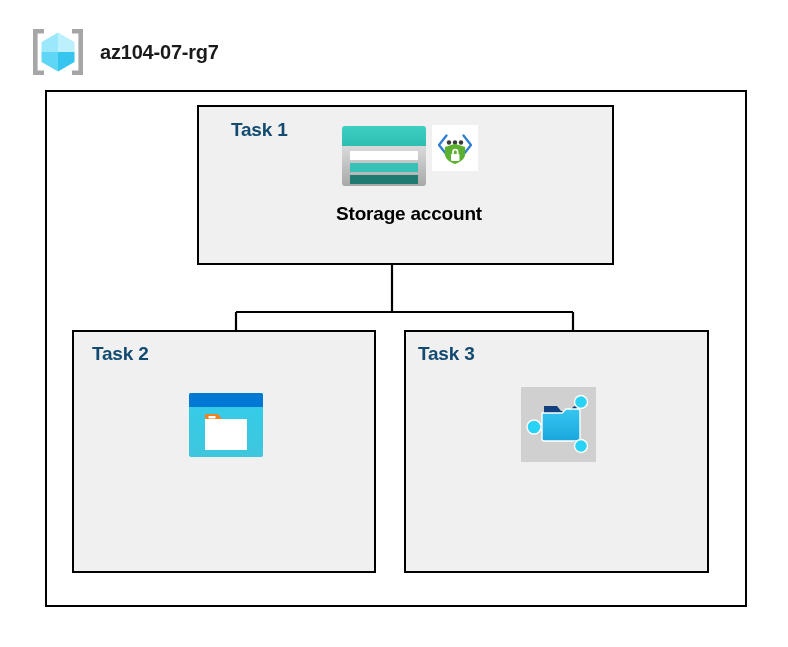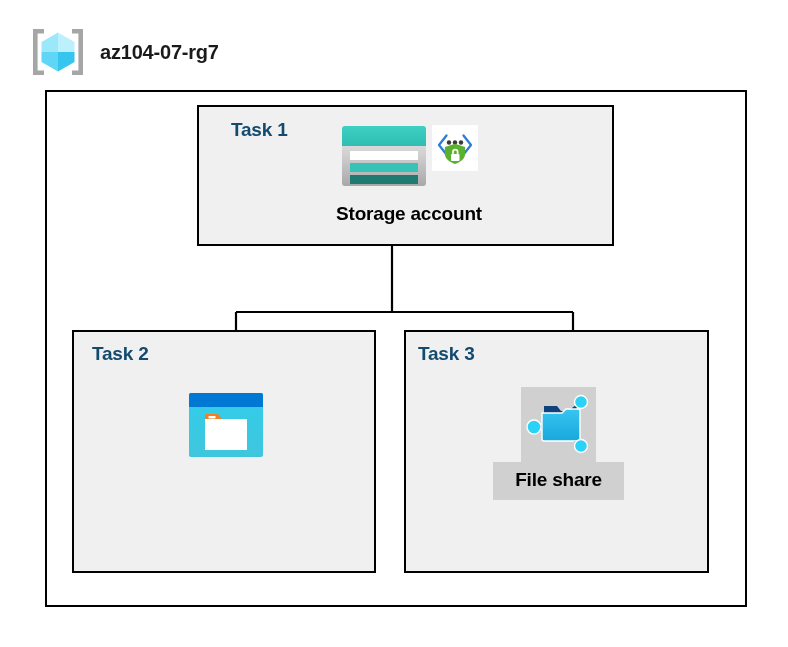--- a/index.html
+++ b/index.html
@@ -34,21 +34,21 @@
     box-sizing:border-box;
   }
 
   
   .task-box{
     position:absolute;
     background:#f0f0f0;
     border:2.5px solid #000000;
     box-sizing:border-box;
   }
-  #task1{left:197px;top:105px;width:417px;height:141px;}
+  #task1{left:197px;top:105px;width:417px;height:160px;}
   #task2{left:72px;top:330px;width:304px;height:243px;text-align:right;}
   #task3{left:404px;top:330px;width:305px;height:243px;}
 
   .task-label{
     position:absolute;
     font-size:19px;font-weight:bold;
     color:#124a70;
     white-space:nowrap;
     letter-spacing:-0.2px;
   }
@@ -230,17 +230,16 @@
             <path d="M18 12 H31 l4 5 H52 a2 2 0 0 1 2 2 V24 H18 Z" fill="#12427e"></path>
 
             <path d="M16 19 H36 l4 -4 H52 a2 2 0 0 1 2 2 V45 a2 2 0 0 1 -2 2 H18 a2 2 0 0 1 -2 -2 Z" fill="url(#fsFolder)" stroke="#ffffff" stroke-width="1.4"></path>
 
             <circle cx="8" cy="33" r="7" fill="#2ad2f5" stroke="#ffffff" stroke-width="1.4"></circle>
             <circle cx="55" cy="8" r="6.5" fill="#2ad2f5" stroke="#ffffff" stroke-width="1.4"></circle>
             <circle cx="55" cy="52" r="6.5" fill="#2ad2f5" stroke="#ffffff" stroke-width="1.4"></circle>
           </svg>
         </span>
       </div>
-      <span class="node-caption plate-caption">File share</span>
     </div>
   </div>
 
 </div>
 
 </body></html>

